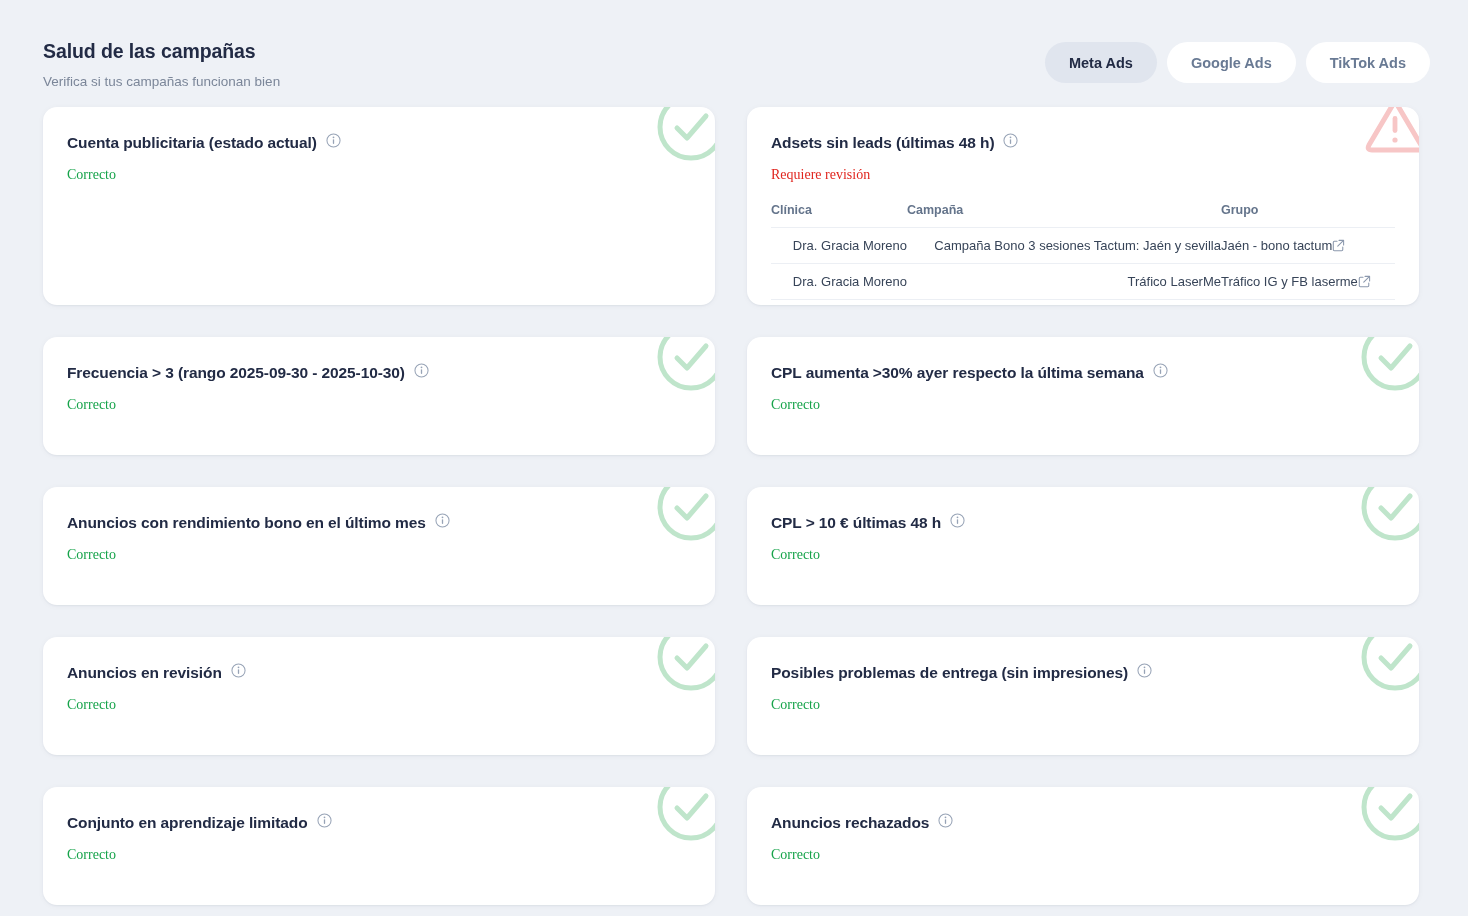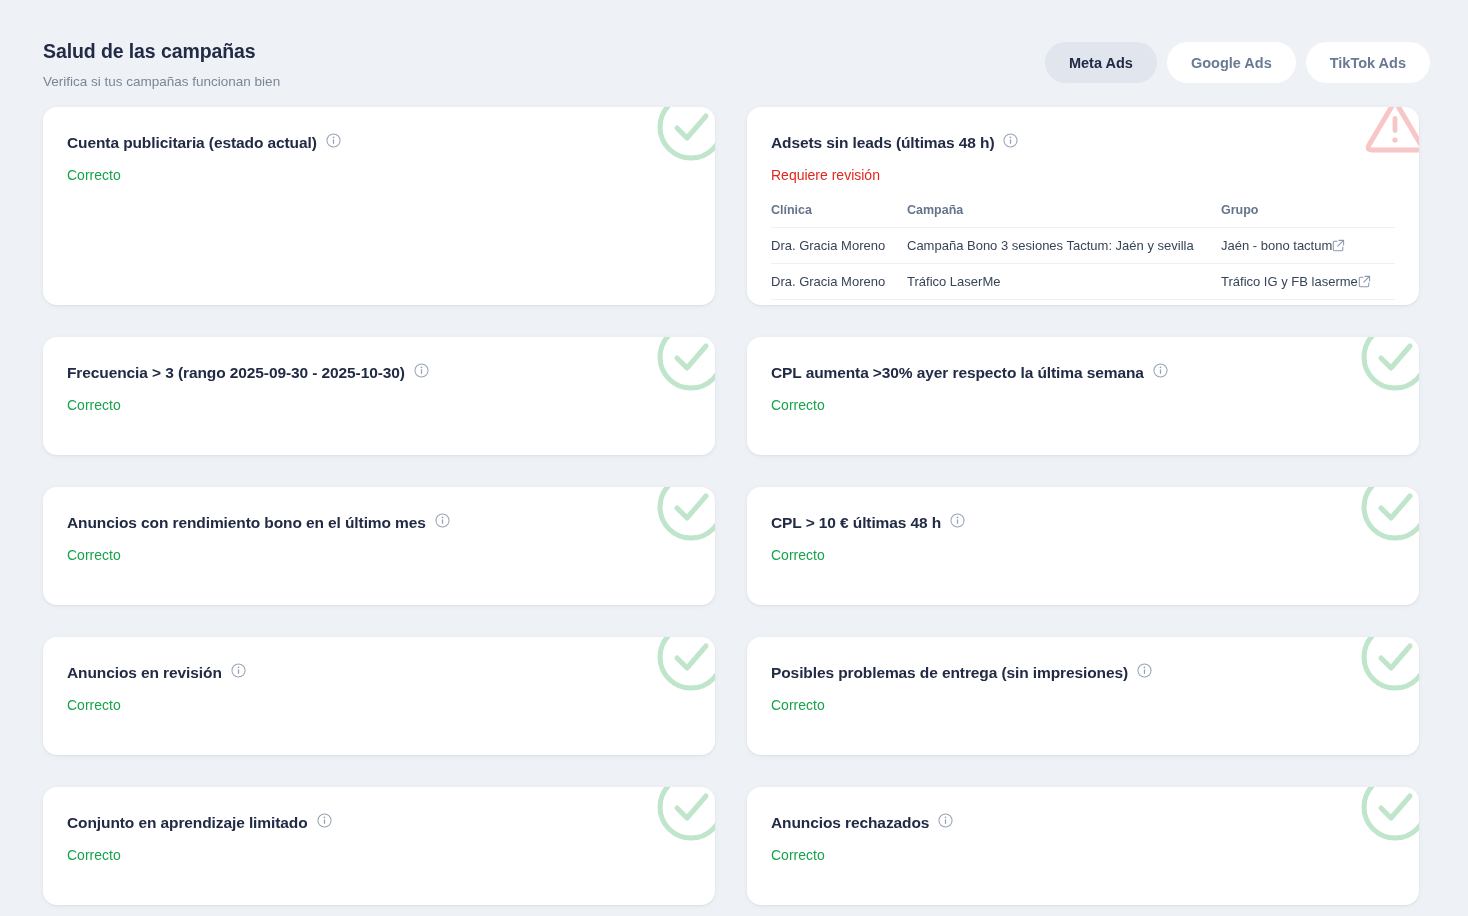--- a/index.html
+++ b/index.html
@@ -121,20 +121,21 @@
     height: 15px;
     flex: 0 0 15px;
     cursor: pointer;
   }
   .info-icon svg { display: block; width: 15px; height: 15px; }
 
   .card-status {
     margin-top: 13px;
     font-size: 14px;
     line-height: 18px;
+    font-family: Liberation Serif, serif;
   }
   .card-status.ok   { color: #16a34a; }
   .card-status.warn { color: #e0261f; }
 
   
   .issues-table {
     margin-top: 18px;
     width: 100%;
     border-collapse: collapse;
     table-layout: fixed;
@@ -142,21 +143,21 @@
   .issues-table th {
     text-align: left;
     font-size: 12.5px;
     font-weight: bold;
     color: #64748b;
     padding: 0 0 9px 0;
     border-bottom: 1px solid #eceff4;
     line-height: 16px;
   }
   .issues-table td {
-    text-align: left;
+    text-align: right;
     font-size: 13px;
     color: #374458;
     padding: 9px 0 9px 0;
     border-bottom: 1px solid #eceff4;
     line-height: 17px;
     white-space: nowrap;
     overflow: hidden;
     text-overflow: ellipsis;
   }
   .issues-table tr:last-child td { border-bottom: 1px solid #eceff4; }

